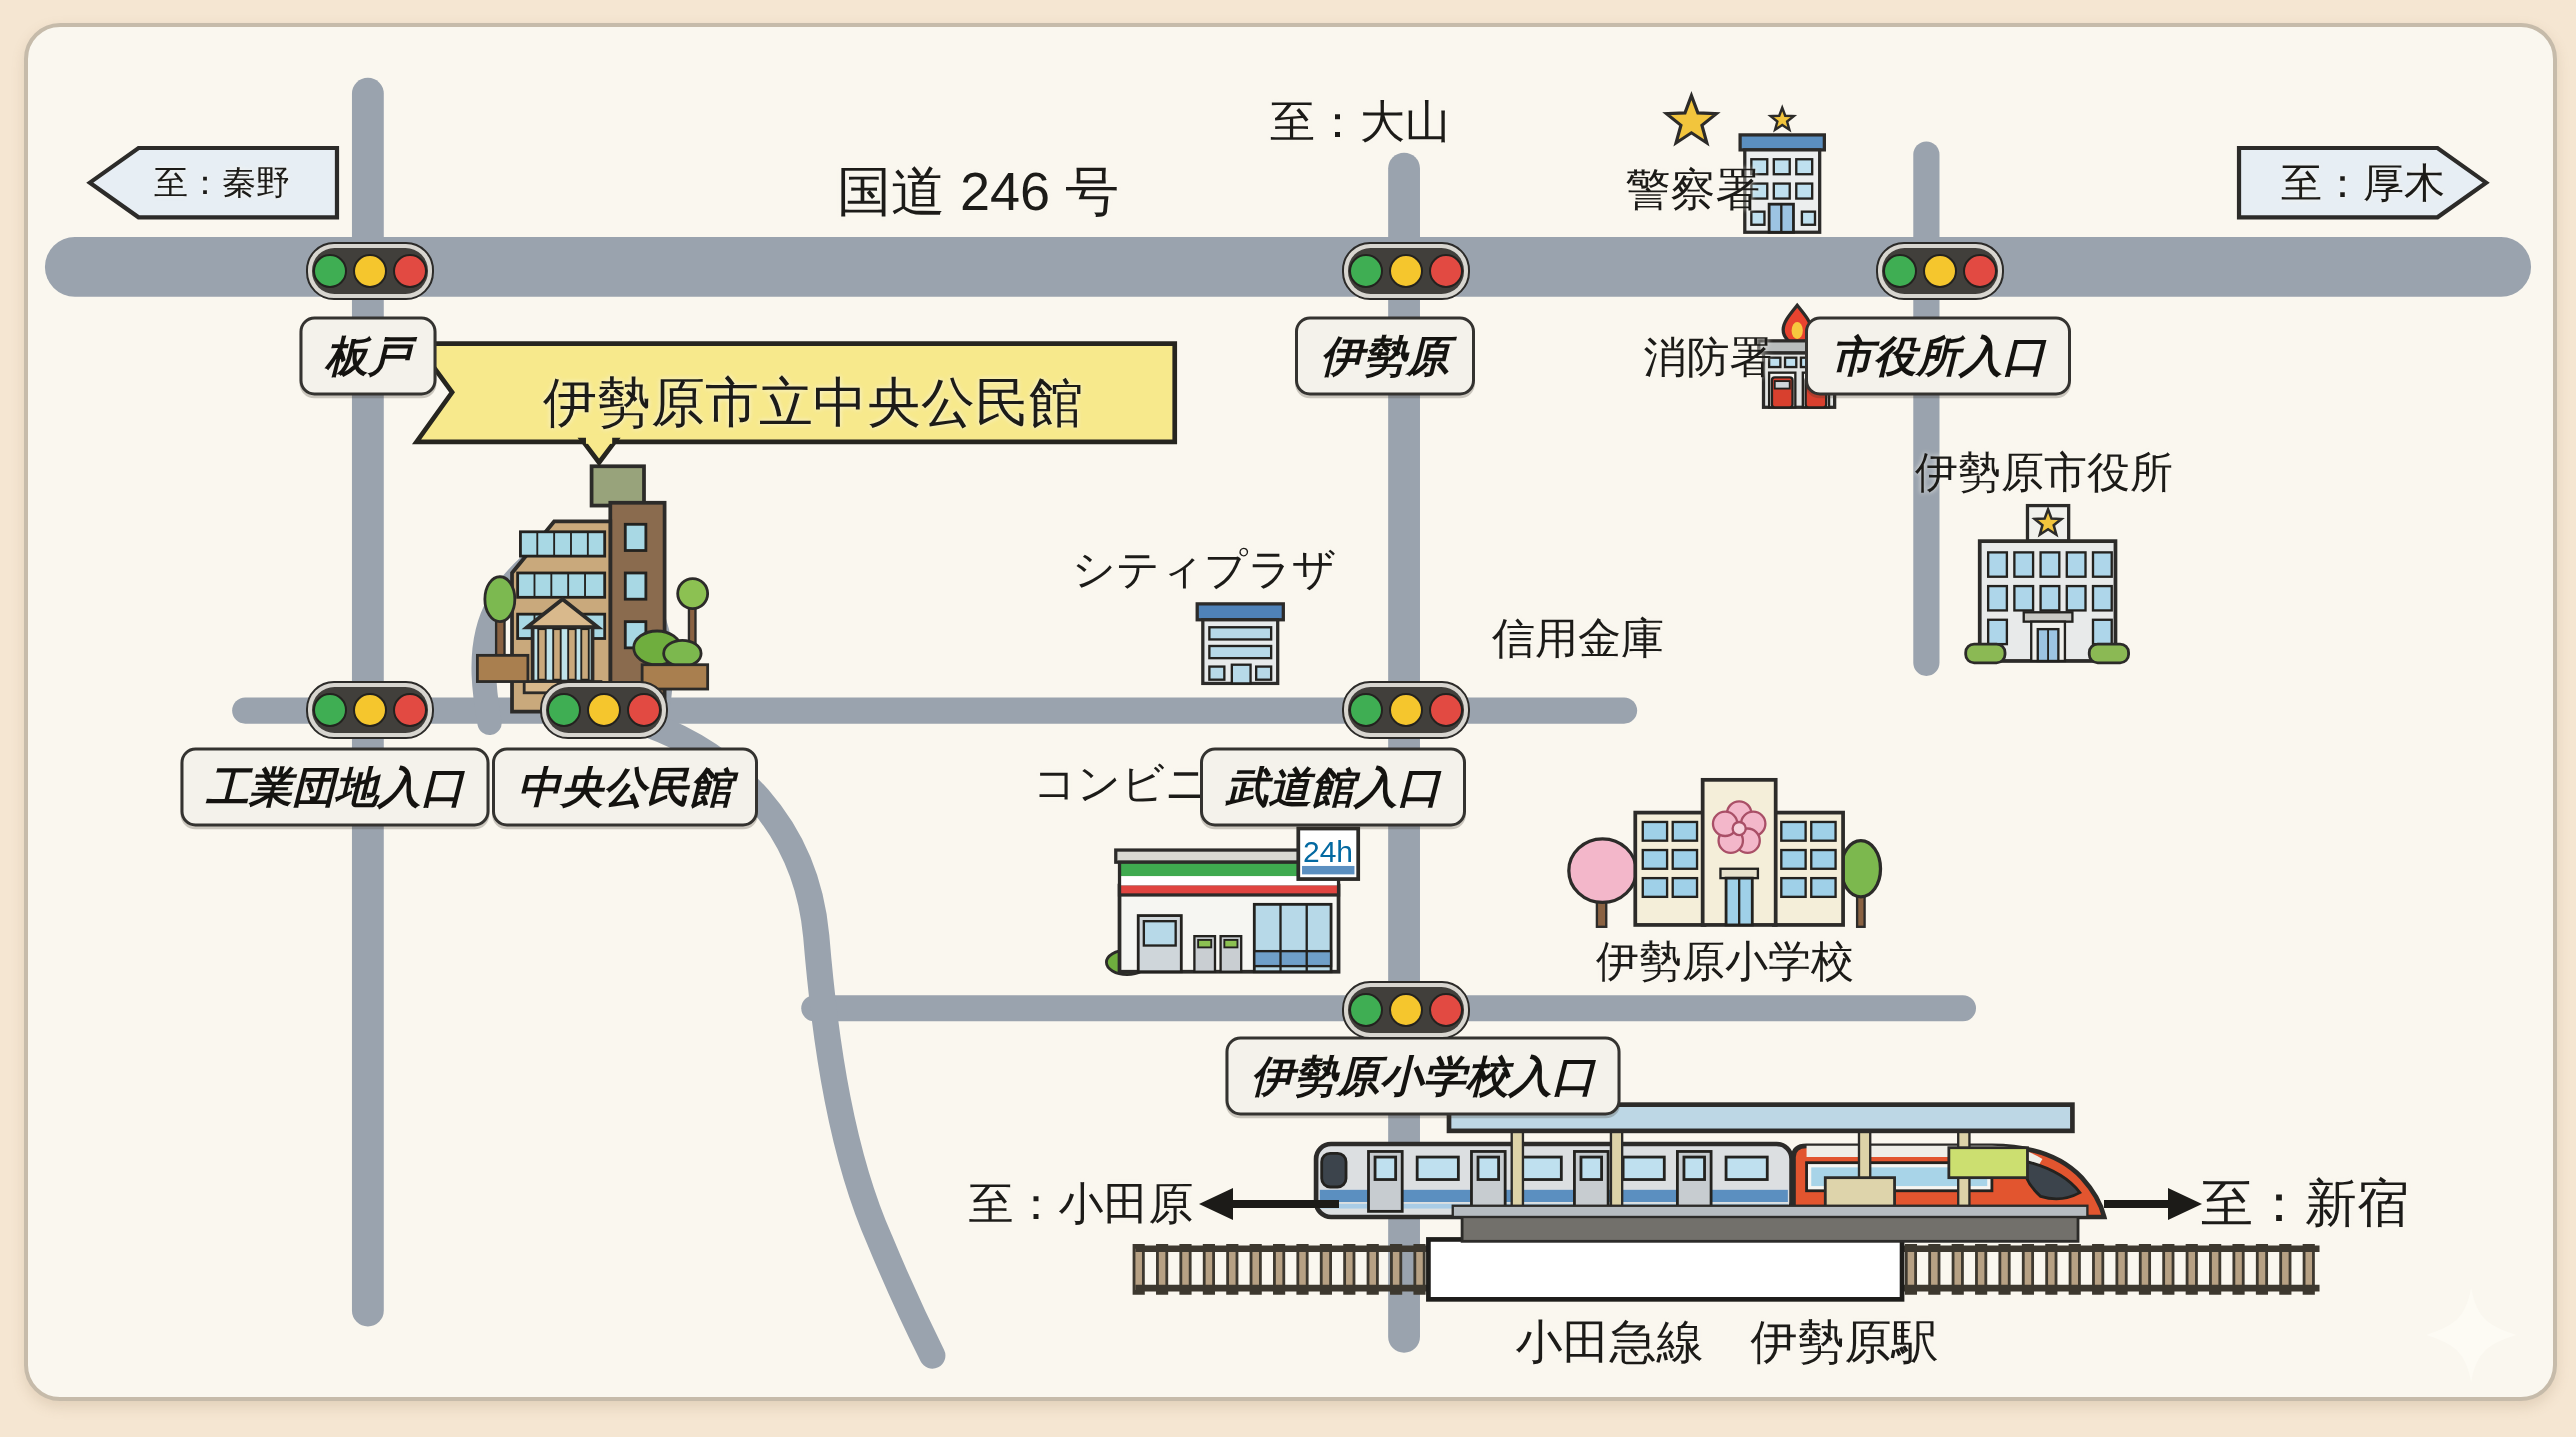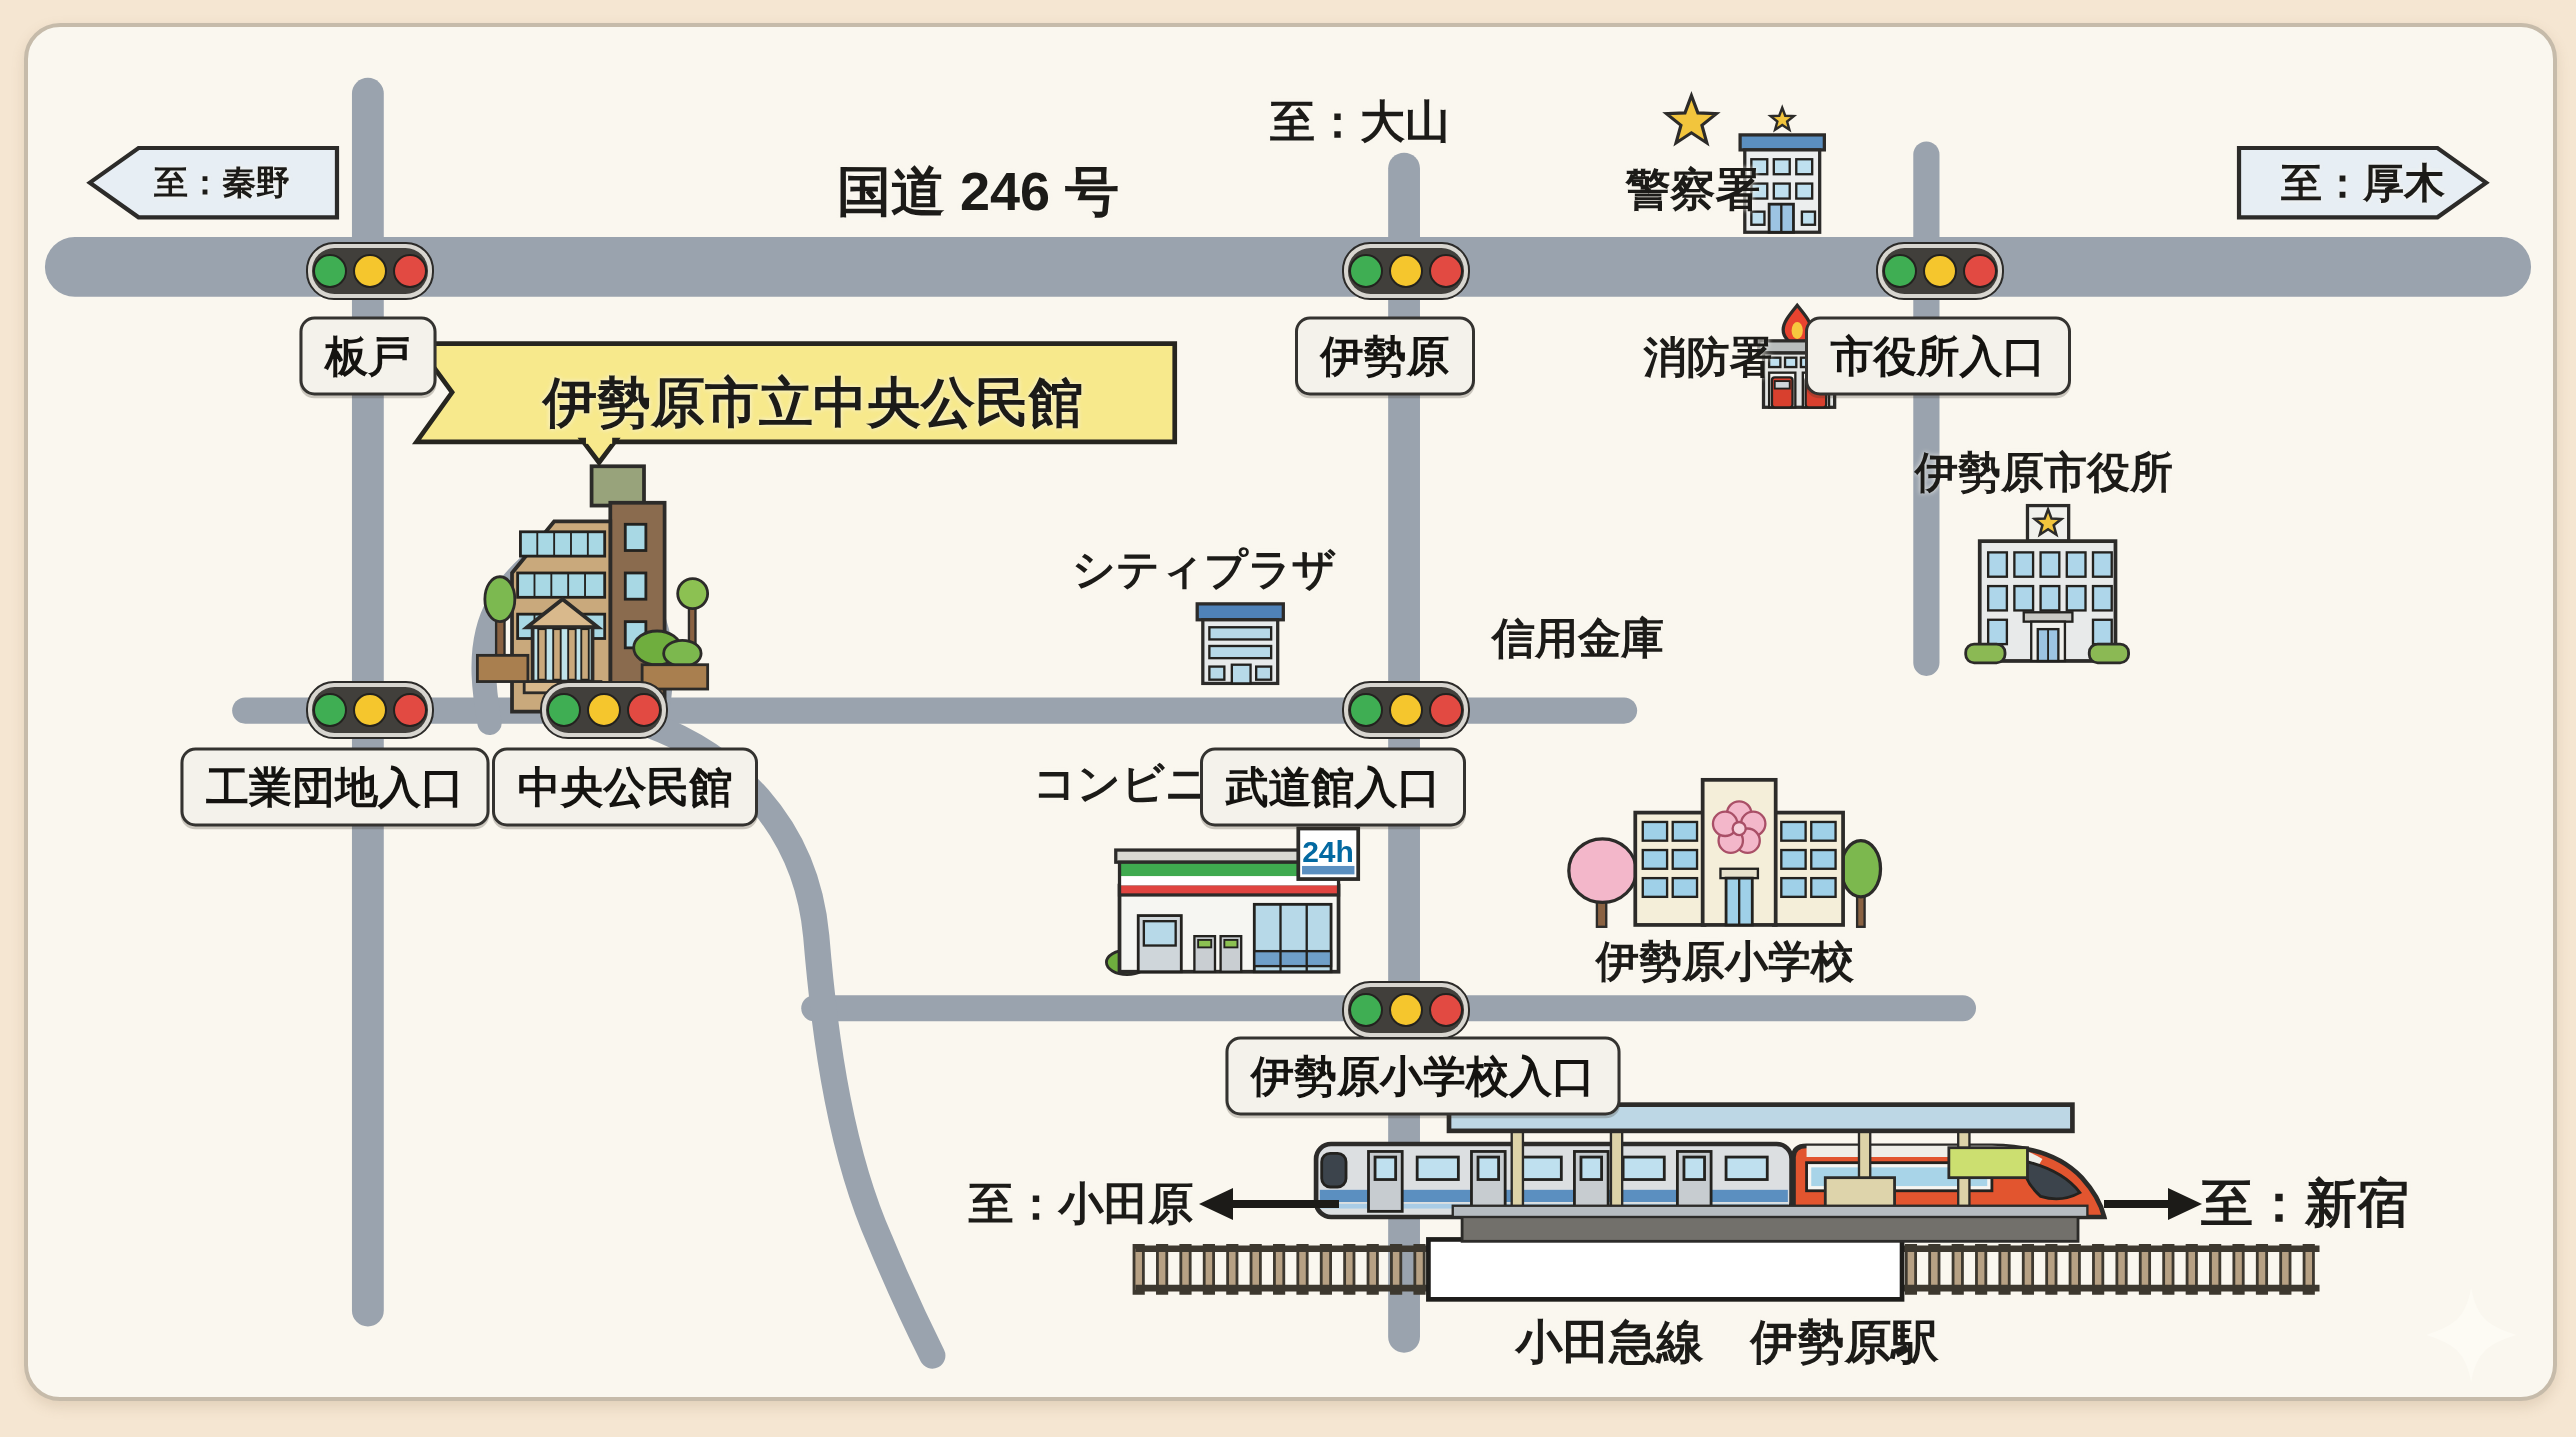--- a/index.html
+++ b/index.html
@@ -10,28 +10,28 @@
   }
   #stage{position:absolute;inset:0;}
   #card{
     position:absolute;left:24px;top:22.5px;width:2525px;height:1370px;
     background:#faf7ef;border:4.7px solid #c6bbaa;border-radius:36px;
     box-shadow:0 5.6px 13px rgba(140,110,80,.18);
   }
   #mapsvg{position:absolute;left:0;top:0;width:2576px;height:1438px;}
   .txt{
     position:absolute;transform:translate(-50%,-50%);
-    font-weight:700;color:#1c1b18;white-space:nowrap;z-index:6;
+    font-weight:400;color:#1c1b18;white-space:nowrap;z-index:6;
     text-shadow:0 0 5.6px rgba(250,247,239,.9);
   }
   .lbl{
     position:absolute;transform:translate(-50%,-50%);
     background:#f4f2eb;border:3.7px solid #343330;border-radius:15px;
     padding:7.5px 22.5px;font-size:43px;font-weight:700;color:#141310;
-    white-space:nowrap;z-index:7;box-shadow:0 2.8px 0 rgba(60,50,40,.25);
+    white-space:nowrap;z-index:7;box-shadow:0 2.8px 0 rgba(60,50,40,.25);font-style:italic;
   }
   .tl{
     position:absolute;width:124px;height:54px;z-index:8;
     background:#d8d6d0;border:2.8px solid #2c2b29;border-radius:28px;
     display:flex;align-items:center;justify-content:center;gap:5.6px;
   }
   .tl::before{
     content:"";position:absolute;inset:3.7px;background:#413f3b;border-radius:22.5px;
   }
   .lamp{position:relative;width:30px;height:30px;border-radius:50%;border:2.8px solid #23221f;z-index:1;}

